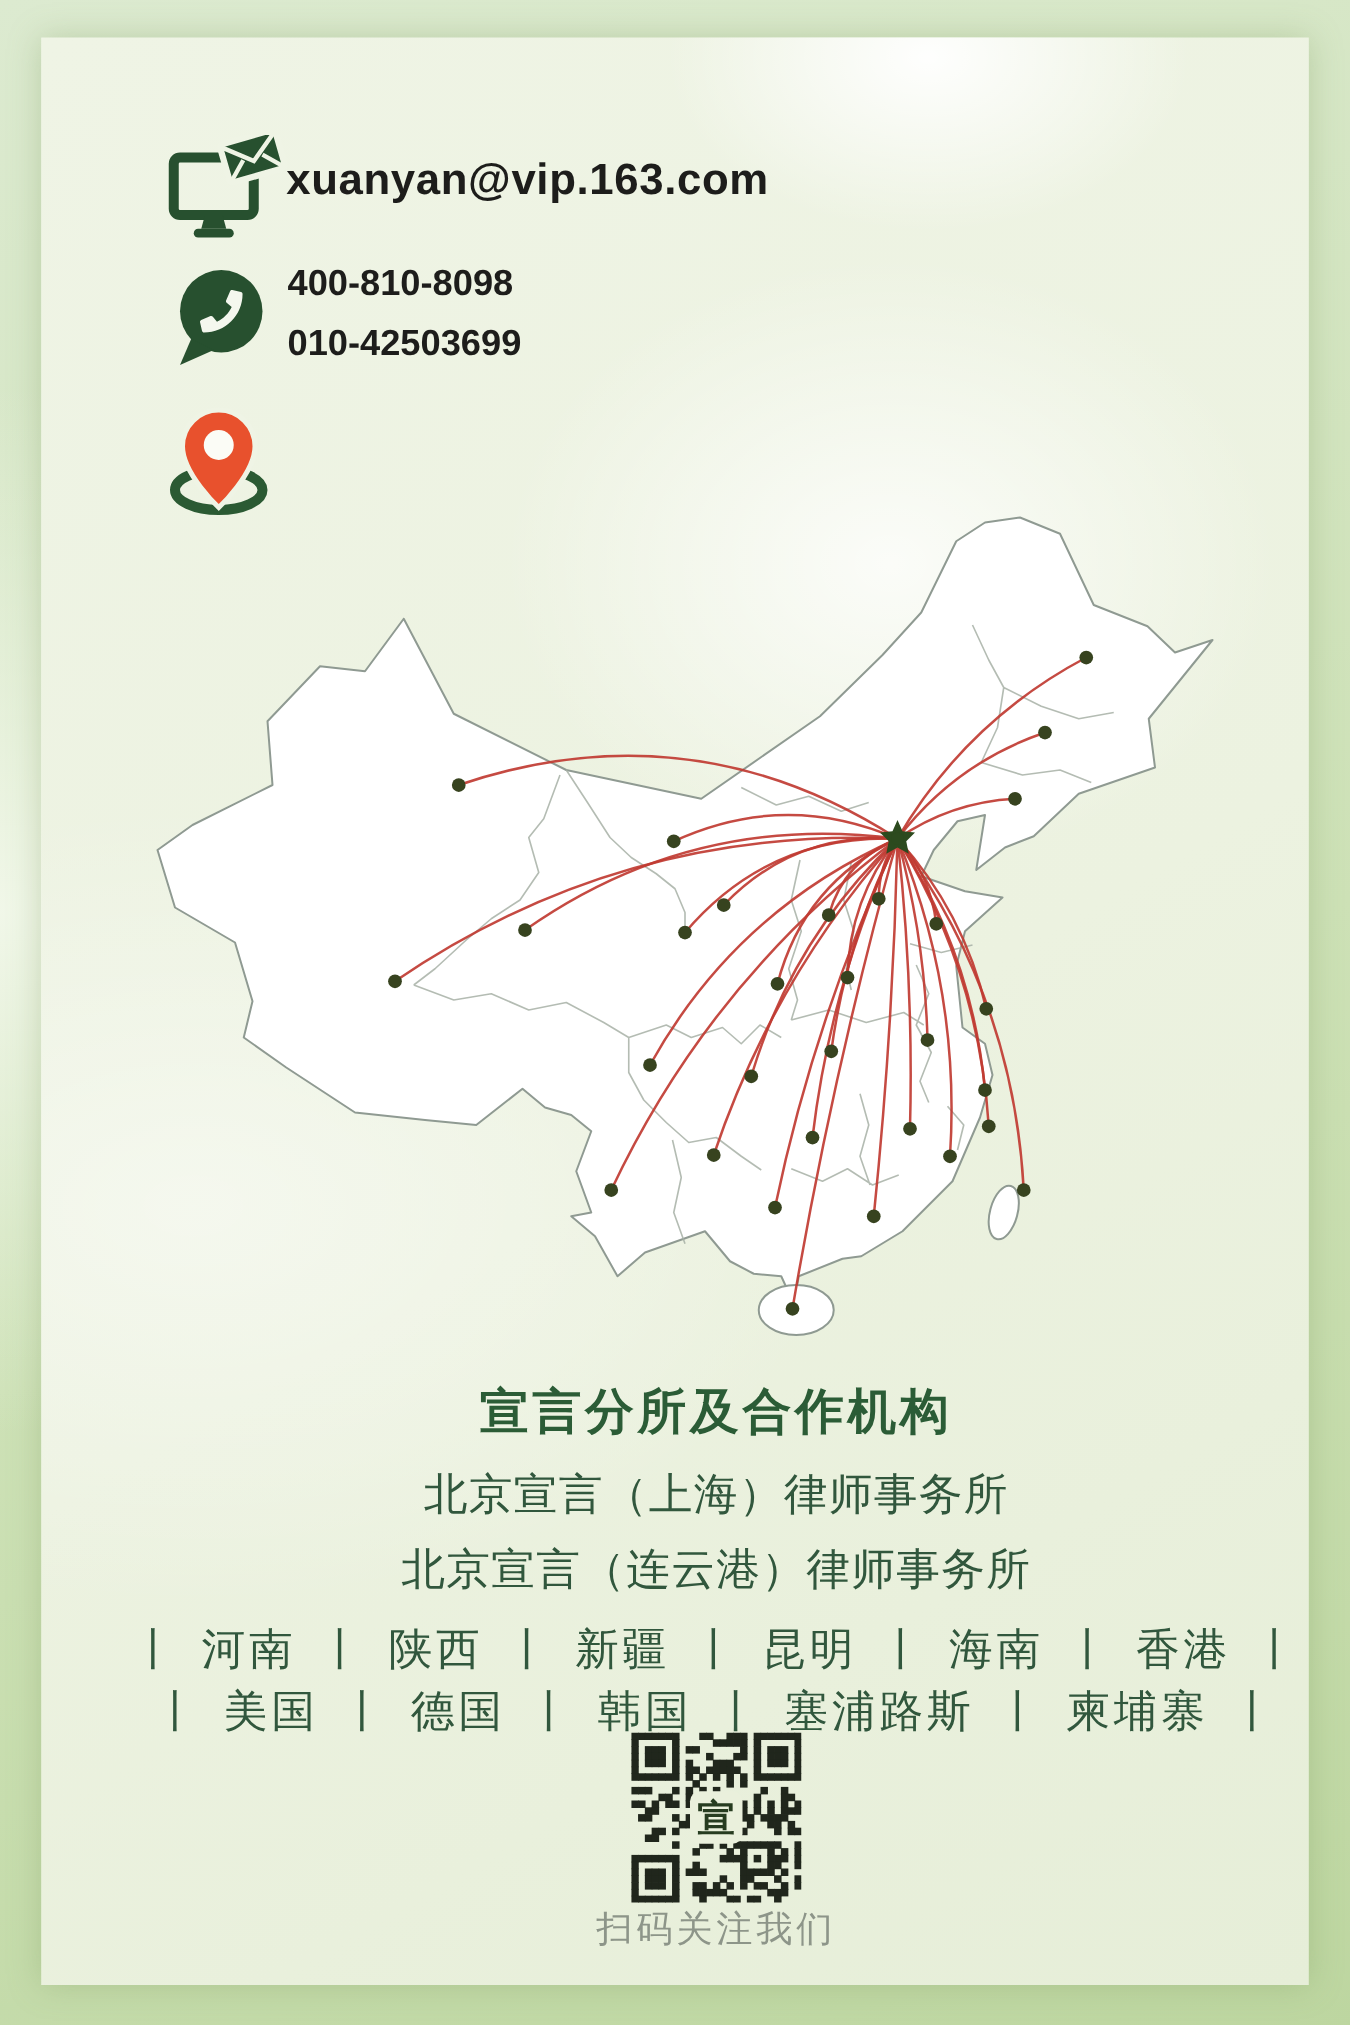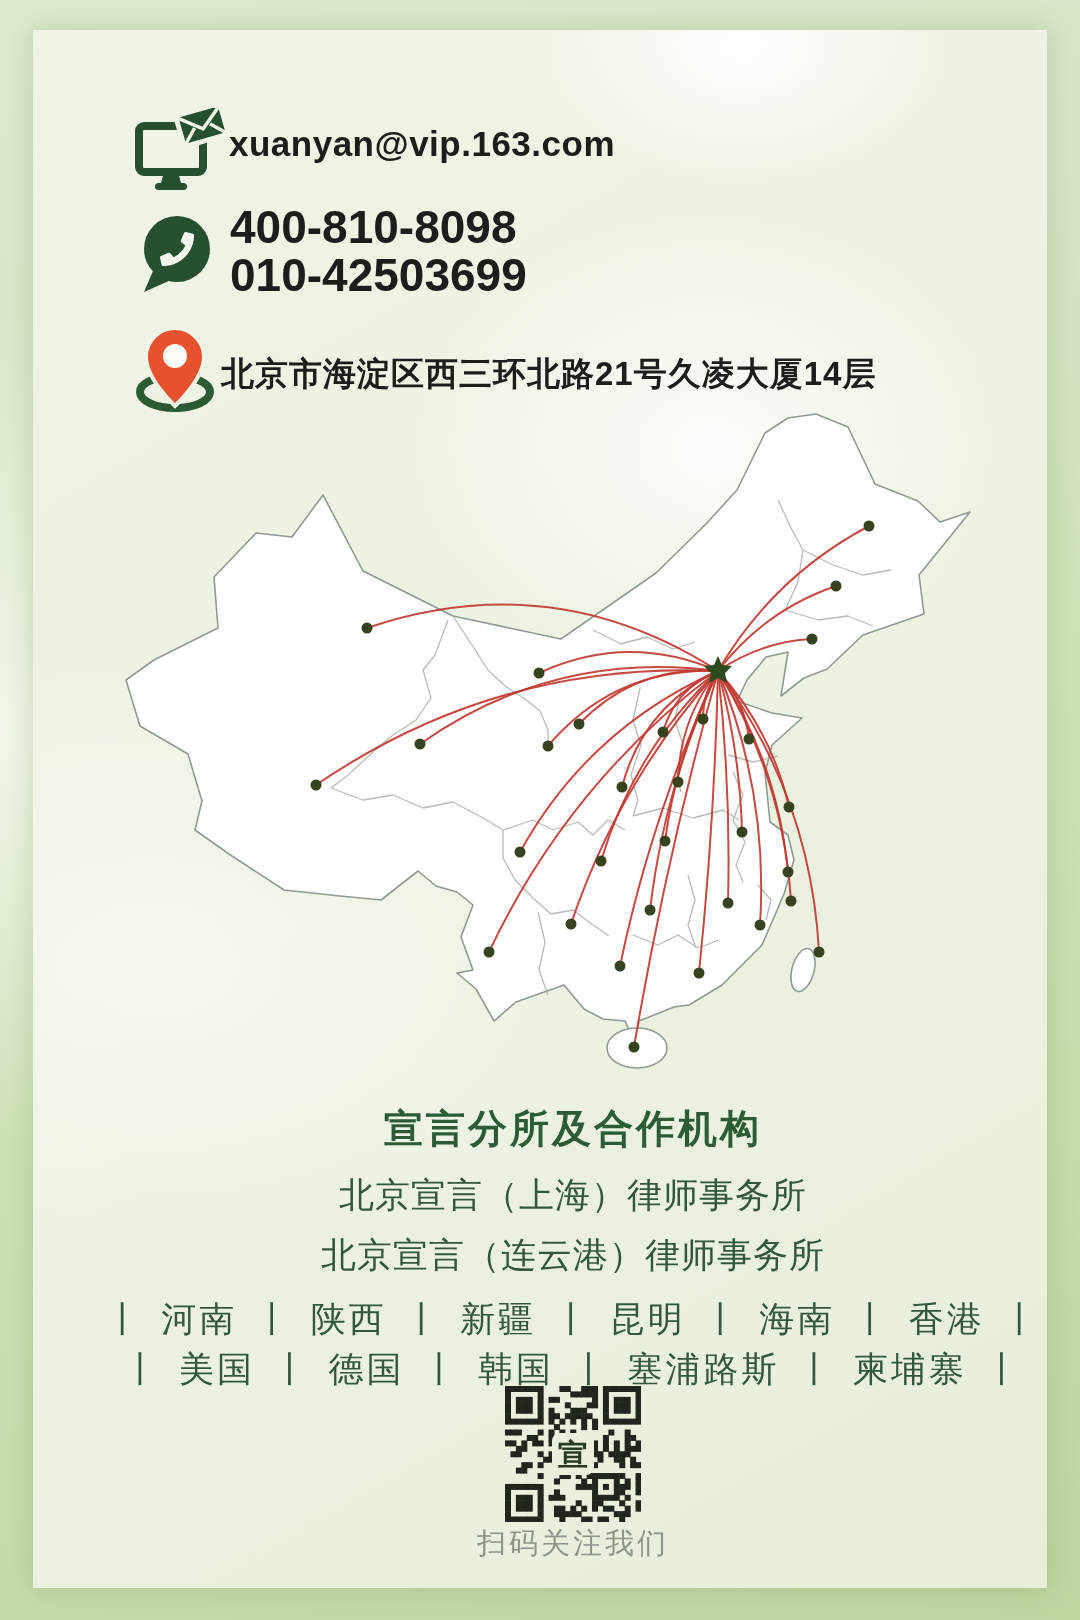--- a/index.html
+++ b/index.html
@@ -12,21 +12,21 @@
     background:
       radial-gradient(ellipse 300px 200px at 70% 1%, rgba(255,255,255,.95), rgba(255,255,255,0) 70%),
       radial-gradient(ellipse 430px 340px at 67% 27%, rgba(255,255,255,.78), rgba(255,255,255,0) 72%),
       radial-gradient(ellipse 700px 430px at 12% 60%, rgba(255,255,255,.45), rgba(255,255,255,0) 75%),
       linear-gradient(150deg,#eff4e5 0%, #ecf2e0 55%, #e6eed8 100%);
     box-shadow:0 0 24px rgba(125,155,95,.35);}
   .abs{position:absolute;}
   
   .contact-text{color:#1d1d1b;font-weight:bold;}
   .email-text{left:196px;top:94px;font-size:35px;letter-spacing:.5px;}
-  .phone-lines{left:197px;top:173px;font-size:46px;line-height:48px;}
+  .phone-lines{left:197px;top:173px;font-size:29px;line-height:48px;}
   .address-text{left:188px;top:322px;font-size:33px;letter-spacing:1px;}
   
   .net-title{left:0;top:1072px;width:1080px;text-align:center;font-size:39px;font-weight:bold;
     color:#2b5c36;letter-spacing:3px;}
   .office{left:0;width:1080px;text-align:center;font-family:"Liberation Serif",serif;
     font-size:35px;color:#31573d;letter-spacing:1px;}
   .office1{top:1142px;} .office2{top:1202px;}
   .branches{left:0;width:1080px;text-align:center;font-family:"Liberation Serif",serif;
     font-size:35px;color:#31573d;letter-spacing:3px;word-spacing:6px;}
   .branches1{top:1266px;} .branches2{top:1316px;}
@@ -145,21 +145,20 @@
     <div class="abs contact-text phone-lines">
       <div>400-810-8098</div>
       <div>010-42503699</div>
     </div>
 
     <svg class="icon" style="left:95px;top:292px;" width="100" height="100" viewBox="0 0 100 100">
       <ellipse cx="47" cy="70" rx="35" ry="16" fill="none" stroke="#2b5a33" stroke-width="8"></ellipse>
       <path d="M47,6 C31,6 18,19 18,35 C18,57 47,84 47,84 C47,84 76,57 76,35 C76,19 63,6 47,6 Z" fill="#e8512d" stroke="#eff4e5" stroke-width="4"></path>
       <circle cx="47" cy="34" r="12" fill="#fbfcf6"></circle>
     </svg>
-    <div class="abs contact-text address-text">北京市海淀区西三环北路21号久凌大厦14层</div>
 
     <div class="abs net-title">宣言分所及合作机构</div>
     <div class="abs office office1">北京宣言（上海）律师事务所</div>
     <div class="abs office office2">北京宣言（连云港）律师事务所</div>
     <div class="abs branches branches1" id="branch-row-1">丨 河南 丨 陕西 丨 新疆 丨 昆明 丨 海南 丨 香港 丨</div>
     <div class="abs branches branches2" id="branch-row-2">丨 美国 丨 德国 丨 韩国 丨 塞浦路斯 丨 柬埔寨 丨</div>
 
     <svg id="qr" class="abs" width="136" height="136" viewBox="0 0 136 136">
         <rect x="0.00" y="0.00" width="6" height="6" fill="#20261c"></rect>
         <rect x="5.44" y="0.00" width="6" height="6" fill="#20261c"></rect>

